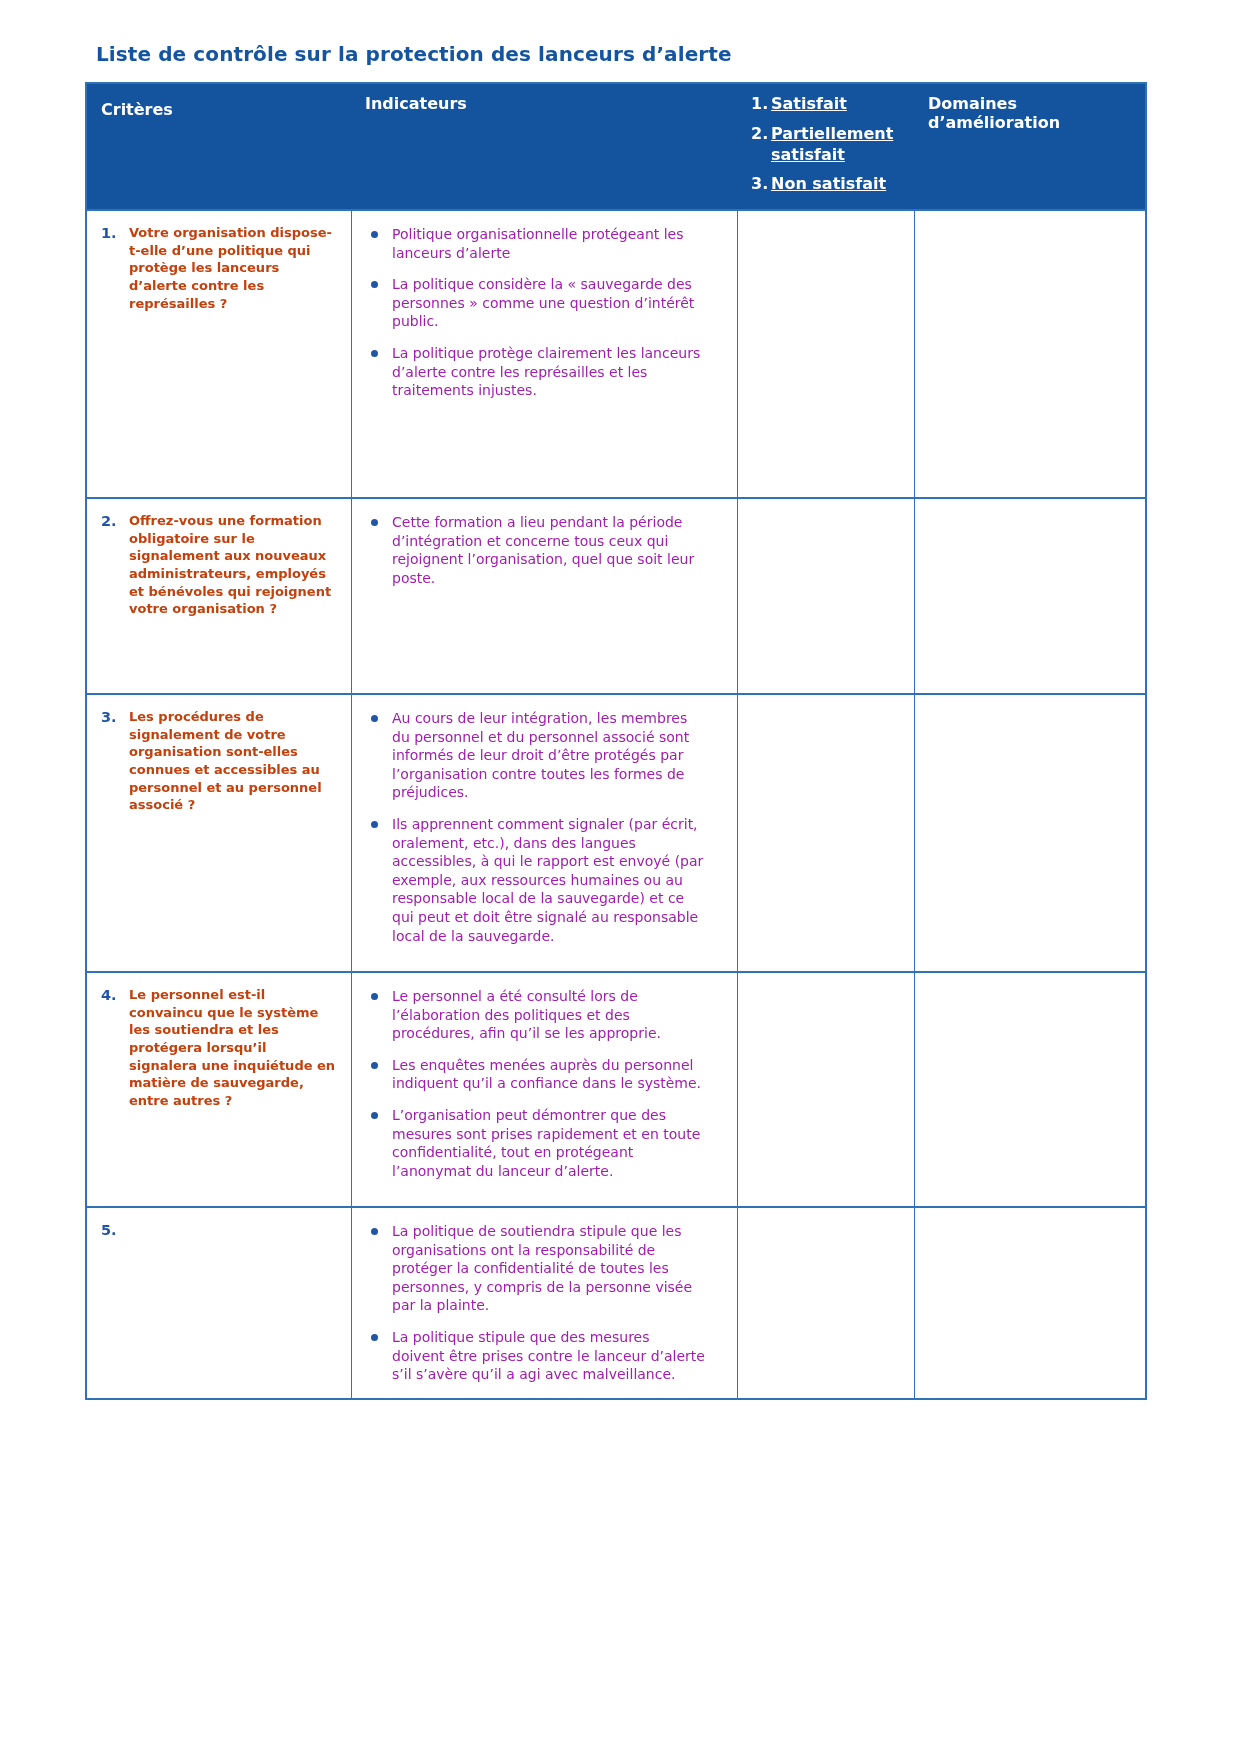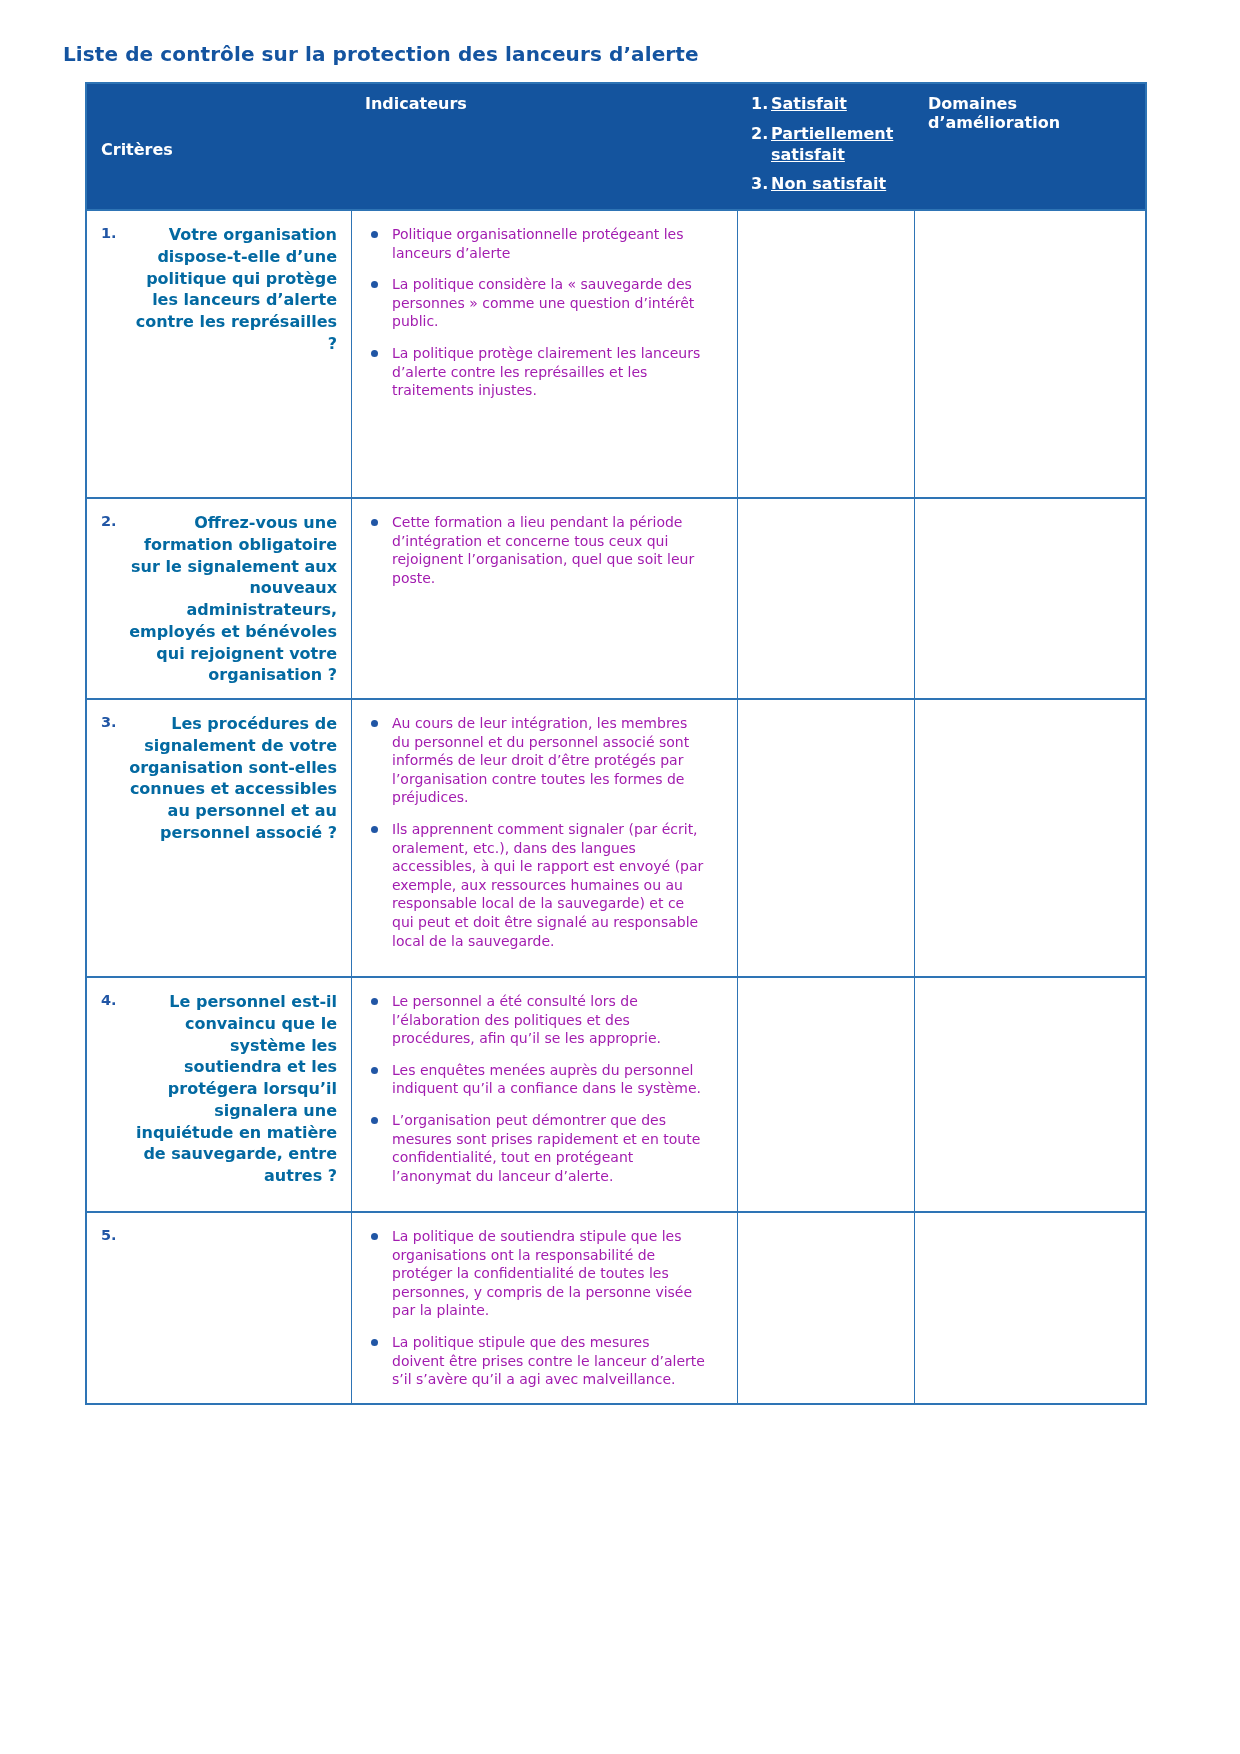--- a/index.html
+++ b/index.html
@@ -4,62 +4,61 @@
 <style>
   * { margin:0; padding:0; box-sizing:border-box; }
   html,body { background:#ffffff; }
   body {
     width:1240px; height:1754px;
     font-family:"DejaVu Sans","Liberation Sans",sans-serif;
     position:relative;
     color:#3a3a3a;
   }
   .page-title {
-    position:absolute; left:63px; top:42px;
+    position:absolute; left:96px; top:42px;
     font-size:20px; font-weight:bold; color:#1454a0;
     letter-spacing:0.1px;
   }
   .checklist-table {
     position:absolute; left:85px; top:82px; width:1062px;
     border:2px solid #2e74b5;
     display:grid;
     grid-template-columns:264px 386px 177px 231px;
   }
   
   .thead {
     grid-column:1 / span 4;
     display:grid;
     grid-template-columns:264px 386px 177px 231px;
     background:#14549e; color:#ffffff;
     min-height:125px;
   }
   .th { padding:10px 12px 10px 14px; font-weight:bold; font-size:16px; }
-  .th-criteres { padding-top:16px;margin-top:40px; }
+  .th-criteres { padding-top:16px; }
   .rating-list { display:flex; flex-direction:column; gap:9px; }
   .rating-item { display:flex; line-height:1.3; }
   .rating-item .num { width:20px; flex:0 0 20px; }
   .rating-item .txt { width:128px;text-decoration:underline; }
   
   .trow {
     grid-column:1 / span 4;
     display:grid;
     grid-template-columns:264px 386px 177px 231px;
     border-top:2px solid #2e74b5;
   }
   .td { border-left:1px solid #2e74b5; }
   .td:first-child { border-left:none; }
   .criterion-cell { padding:13px 10px 12px 14px; display:flex; }
   .crit-num {
     width:28px; flex:0 0 28px;
     color:#2156a5; font-weight:bold; font-size:14.5px; line-height:1.36;
   }
   .crit-text {
-    font-weight:bold; color:#0369a1; font-size:16px; line-height:1.36;
+    font-weight:bold; color:#c2410c; font-size:13px; line-height:1.36;
     width:208px;
-    text-align:right;
   }
   .indicators-cell { padding:14px 32px 14px 14px; }
   .ind-list { list-style:none; display:flex; flex-direction:column; gap:13px; }
   .ind-item { display:flex; font-size:14px; line-height:1.33; color:#a21caf; }
   .bullet {
     width:7px; height:7px; border-radius:50%;
     background:#2156a5; flex:0 0 7px;
     margin:6px 14px 0 5px;
   }
   .r1 { min-height:288px; }

